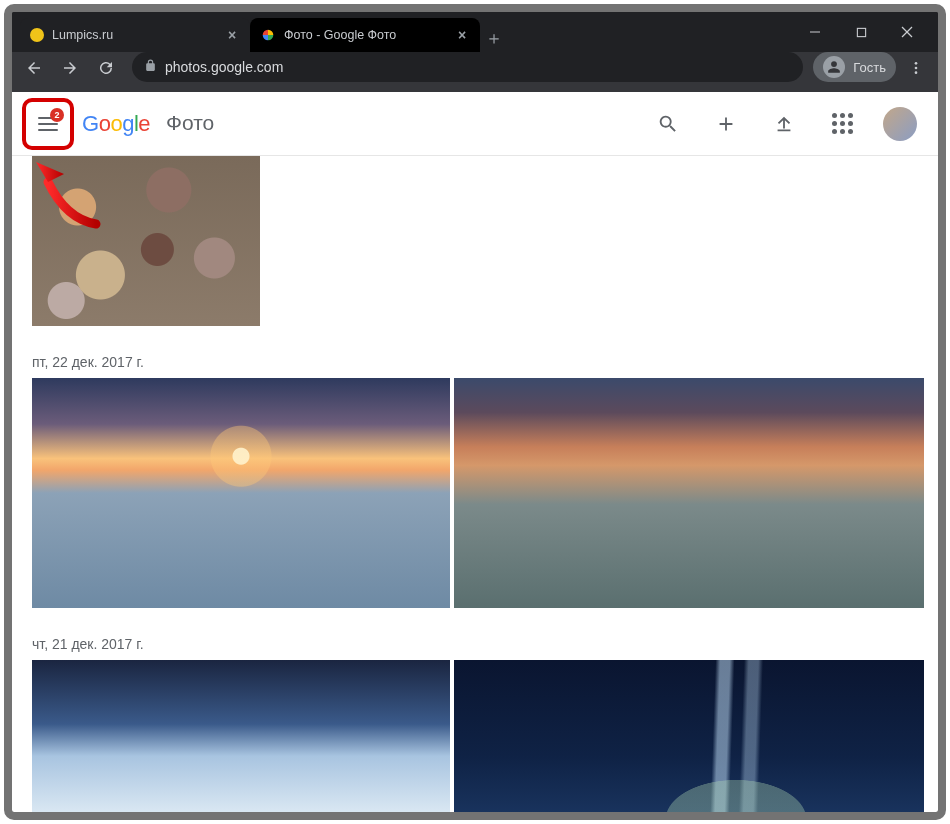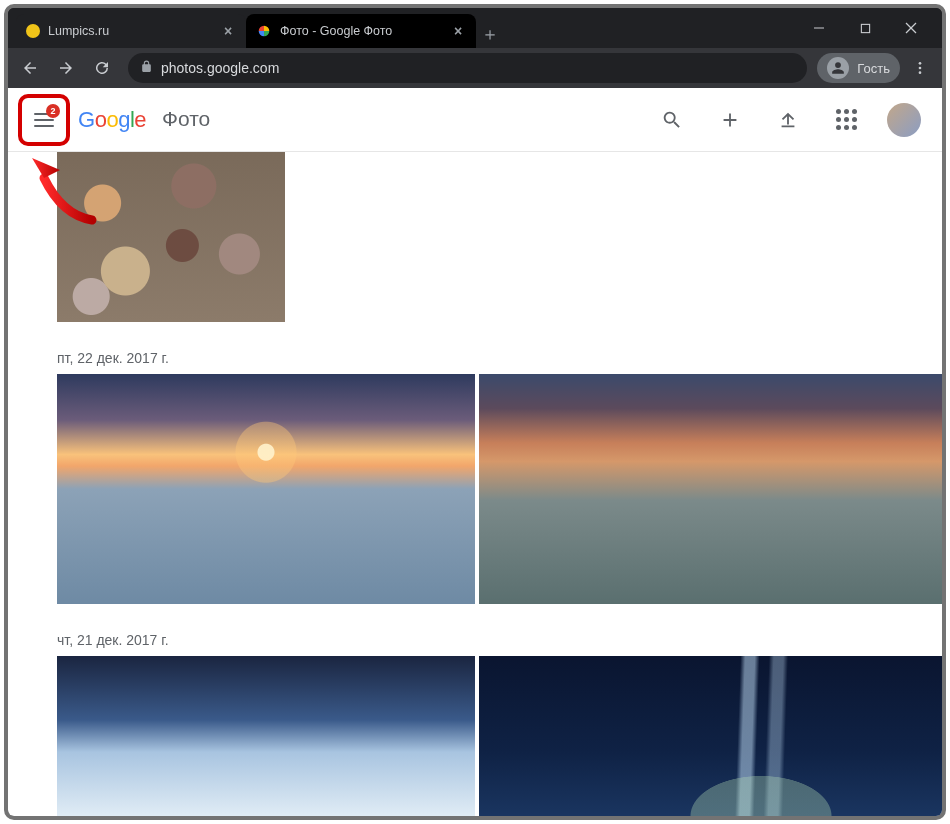--- a/index.html
+++ b/index.html
@@ -1,33 +1,33 @@
 <!DOCTYPE html>
 <html><head>
 <meta charset="utf-8">
 <style>
   *{margin:0;padding:0;box-sizing:border-box;font-family:Arial,Roboto,sans-serif;}
   body{background:#fff;width:950px;height:824px;overflow:hidden;}
-  .outer{border:4px solid #737373;border-radius:10px;width:942px;height:816px;margin:4px;background:#202124;display:flex;flex-direction:column;overflow:hidden;}
+  .outer{border:8px solid #737373;border-radius:10px;width:942px;height:816px;margin:4px;background:#202124;display:flex;flex-direction:column;overflow:hidden;}
   
   .titlebar{height:40px;background:#202124;display:flex;align-items:flex-end;padding:0 8px 0 8px;}
   .tabs{display:flex;align-items:flex-end;flex:1;height:100%;}
   .tab{display:flex;align-items:center;gap:8px;height:34px;padding:0 10px;position:relative;color:#c9ccd0;font-size:12.5px;min-width:230px;}
   .tab.inactive{background:#202124;border-top-left-radius:8px;border-top-right-radius:8px;}
   .tab.active{background:#000000;border-top-left-radius:8px;border-top-right-radius:8px;}
   .tab .favicon{width:16px;height:16px;display:flex;align-items:center;justify-content:center;}
   .favicon.yellow{background:#f0c419;border-radius:50%;width:14px;height:14px;}
   .favicon.pinwheel{width:16px;height:16px;display:inline-block;}
   .tab .title{flex:1;white-space:nowrap;overflow:hidden;text-overflow:ellipsis;}
   .tab .close{color:#9aa0a6;font-size:14px;font-weight:bold;cursor:pointer;width:16px;text-align:center;}
   .newtab{width:28px;height:28px;color:#9aa0a6;font-size:18px;display:flex;align-items:center;justify-content:center;cursor:pointer;}
   .winbtns{display:flex;align-items:center;gap:0;height:40px;}
   .winbtn{width:46px;height:32px;display:flex;align-items:center;justify-content:center;color:#c9ccd0;cursor:pointer;}
   
-  .addressbar{height:40px;background:#35363a;display:flex;align-items:center;padding:0 6px;gap:4px;}
+  .addressbar{height:40px;background:#35363a;display:flex;align-items:flex-start;padding:0 6px;gap:4px;}
   .navbtn{width:32px;height:32px;display:flex;align-items:center;justify-content:center;color:#c9ccd0;cursor:pointer;}
   .urlbox{flex:1;height:30px;background:#202124;border-radius:15px;display:flex;align-items:center;padding:0 12px;gap:8px;margin:0 6px;}
   .lock{color:#9aa0a6;font-size:12px;}
   .url{color:#d8dadd;font-size:14px;}
   .guest{display:flex;align-items:center;gap:8px;color:#d8dadd;font-size:13px;cursor:pointer;background:#5f6368;padding:4px 10px;border-radius:16px;}
   .guest-avatar{width:22px;height:22px;border-radius:50%;background:#9aa0a6;display:flex;align-items:center;justify-content:center;}
   .menu3{width:32px;height:32px;display:flex;align-items:center;justify-content:center;color:#c9ccd0;cursor:pointer;}
   
   .content{flex:1;background:#fff;overflow:hidden;display:flex;flex-direction:column;}
   .appbar{height:64px;display:flex;align-items:center;padding:0 16px;border-bottom:1px solid #e6e6e6;gap:14px;}
@@ -46,21 +46,21 @@
   .g4{color:#4285F4;}
   .g5{color:#34A853;}
   .g6{color:#EA4335;}
   .product{font-size:21px;color:#5f6368;}
   .spacer{flex:1;}
   .iconbtn{width:44px;height:44px;display:flex;align-items:center;justify-content:center;color:#5f6368;cursor:pointer;}
   .apps-grid{display:grid;grid-template-columns:repeat(3,5px);grid-template-rows:repeat(3,5px);gap:3px;}
   .apps-grid span{width:5px;height:5px;background:#5f6368;border-radius:50%;}
   .avatar{width:34px;height:34px;border-radius:50%;background:linear-gradient(135deg,#c2a78a 0%,#8b9dc3 100%);cursor:pointer;}
   
-  .photos{flex:1;overflow:auto;padding:0 0 0 0;margin-left:29px;}
+  .photos{flex:1;overflow:auto;padding:0 0 0 0;}
   .section{padding:0 20px 16px 20px;}
   .section-title{font-size:14px;color:#5f6368;font-weight:500;padding:12px 0 8px 0;}
   .row{display:flex;gap:4px;}
   .thumb{background:#555;flex-shrink:0;}
   
   .stones{width:228px;height:170px;background:radial-gradient(circle at 20% 30%,#d4a373 0 18px,transparent 19px),radial-gradient(circle at 60% 20%,#8d6e63 0 22px,transparent 23px),radial-gradient(circle at 80% 60%,#a1887f 0 20px,transparent 21px),radial-gradient(circle at 30% 70%,#c9b18c 0 24px,transparent 25px),radial-gradient(circle at 55% 55%,#6d4c41 0 16px,transparent 17px),radial-gradient(circle at 15% 85%,#bcaaa4 0 18px,transparent 19px),linear-gradient(#7a6a5a,#8c7b6a);}
   .sunset1{width:418px;height:230px;background:linear-gradient(to bottom,#2e3a5e 0%,#6b5c7a 20%,#f9c27b 35%,#f2a66b 40%,#8ca2b7 50%,#6e8aa4 100%);}
   .sunset1::after{content:"";display:block;width:100%;height:100%;background:radial-gradient(circle at 50% 34%,rgba(255,240,200,0.95) 0 8px,rgba(255,200,120,0.4) 9px 30px,transparent 31px);}
   .sunset2{width:470px;height:230px;background:linear-gradient(to bottom,#3b4a6b 0%,#5c4a5c 15%,#c77f5a 30%,#d5986a 38%,#7b8a8a 55%,#5a6f6f 100%);}
   .winter1{width:418px;height:160px;background:linear-gradient(to bottom,#1a2540 0%,#3a5a8a 40%,#a8c4e0 60%,#e0ecf5 100%);}

